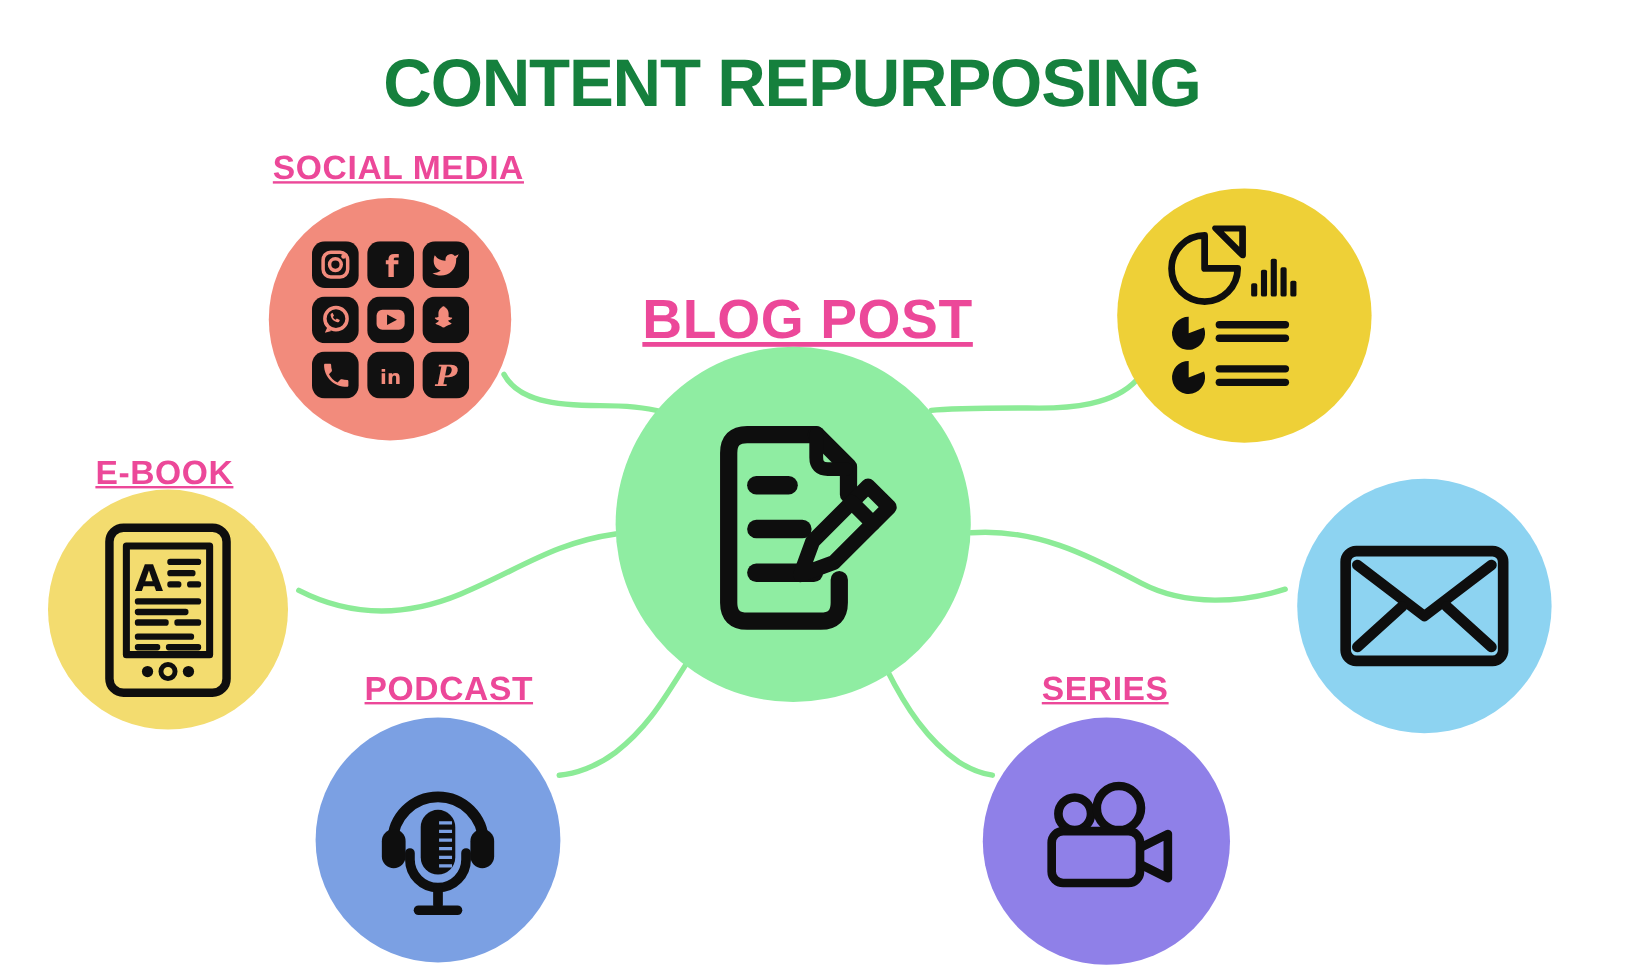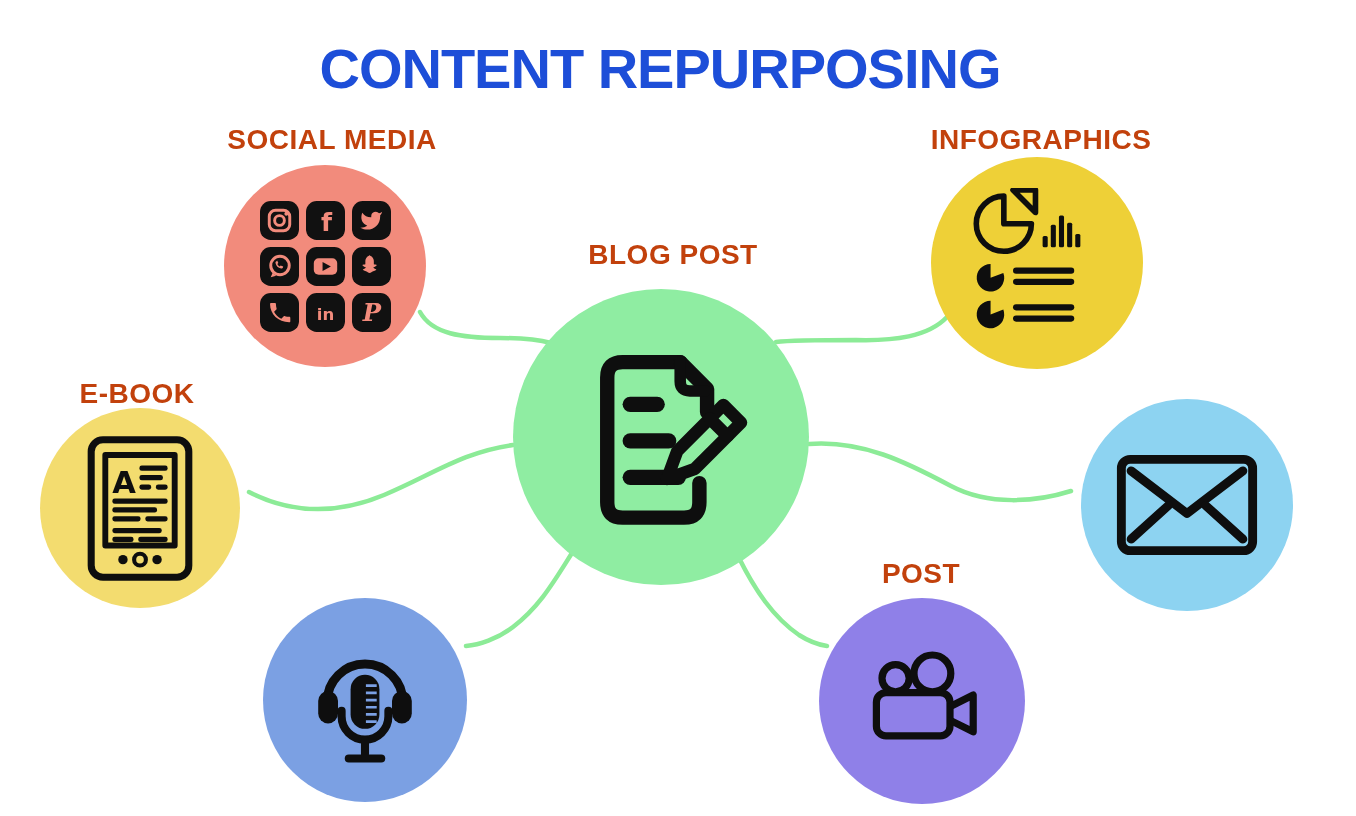--- a/index.html
+++ b/index.html
@@ -1,23 +1,23 @@
 <!DOCTYPE html>
 <html><head>
 <meta charset="utf-8">
 <style>
   html,body{margin:0;padding:0;background:#fff;}
   #canvas{position:relative;width:1356px;height:816px;background:#ffffff;overflow:hidden;
           font-family:"Liberation Sans", sans-serif;}
   .abs{position:absolute;}
   #title{left:660px;top:36px;transform:translateX(-50%);font-size:56px;font-weight:bold;
-         letter-spacing:-1px;color:#1d4ed8;white-space:nowrap;}
-  .node-label{transform:translateX(-50%);font-size:28px;font-weight:600;color:#c2410c;
-              letter-spacing:.5px;white-space:nowrap;}
-  #label-center{font-size:28px;}
+         letter-spacing:-1px;color:#15803d;white-space:nowrap;}
+  .node-label{transform:translateX(-50%);font-size:28px;font-weight:600;color:#ec4899;
+              letter-spacing:.5px;white-space:nowrap;text-decoration:underline;}
+  #label-center{font-size:46px;}
   .circle{border-radius:50%;display:flex;align-items:center;justify-content:center;}
   #circle-center{left:513px;top:289px;width:296px;height:296px;background:#8feda2;}
   #circle-social{left:224px;top:165px;width:202px;height:202px;background:#f28b7c;}
   #circle-infographics{left:931px;top:157px;width:212px;height:212px;background:#eed037;}
   #circle-ebook{left:40px;top:408px;width:200px;height:200px;background:#f3dc6f;}
   #circle-email{left:1081px;top:399px;width:212px;height:212px;background:#8dd3f1;}
   #circle-podcast{left:263px;top:598px;width:204px;height:204px;background:#7ba0e3;}
   #circle-video{left:819px;top:598px;width:206px;height:206px;background:#8f80e8;}
   #connectors{left:0;top:0;}
   #connectors path{stroke:#8ceb97;stroke-width:4.5;fill:none;stroke-linecap:round;}
@@ -38,23 +38,23 @@
     <path d="M249 492 C292 514 336 515 384 495 C432 475 462 452 513 445"></path>
     <path d="M809 444 C862 440 906 462 951 486 C989 506 1036 502 1071 491"></path>
     <path d="M572 553 C553 583 540 606 513 627 C497 639 479 645 466 646"></path>
     <path d="M739 558 C755 590 773 617 799 635 C810 642 820 645 827 646"></path>
   </svg>
 
   <div id="title" class="abs">CONTENT REPURPOSING</div>
 
   <div class="abs node-label" id="label-center" style="left:673px;top:239px">BLOG POST</div>
   <div class="abs node-label" style="left:332px;top:124px">SOCIAL MEDIA</div>
-  <div class="abs node-label" style="left:1041px;top:124px">INFOGRAPHICS</div>
   <div class="abs node-label" style="left:137px;top:378px">E-BOOK</div>
-  <div class="abs node-label" style="left:921px;top:558px">POST</div>
+  <div class="abs node-label" style="left:374px;top:558px">PODCAST</div>
+  <div class="abs node-label" style="left:921px;top:558px">SERIES</div>
 
   <div class="abs circle" id="circle-center">
     <svg class="ic" width="192" height="192" viewBox="0 0 100 100">
       <path class="ik" stroke-width="7.5" d="M60 11 H30 Q22 11 22 19 V84 Q22 92 30 92 H62 Q70 92 70 84 V74"></path>
       <path class="ik" stroke-width="7.5" d="M60 11 L74 25 V37"></path>
       <path class="ik" stroke-width="6" d="M60 11 V21 Q60 26 65 26 H73"></path>
       <path class="ik" stroke-width="8" d="M34 33 H48"></path>
       <path class="ik" stroke-width="8" d="M34 52 H54"></path>
       <path class="ik" stroke-width="8" d="M34 71 H59"></path>
       <g transform="rotate(45 68 57)">

